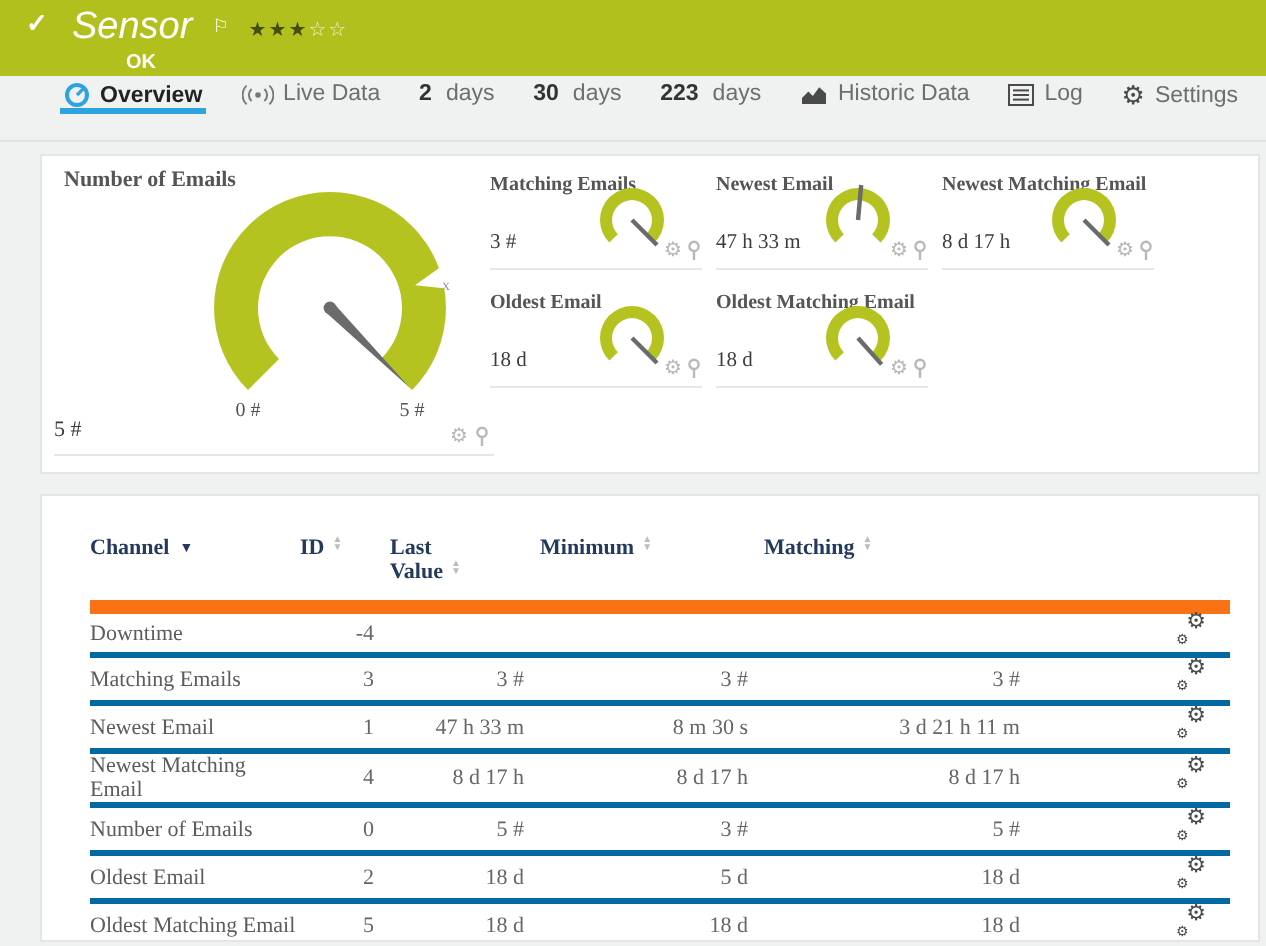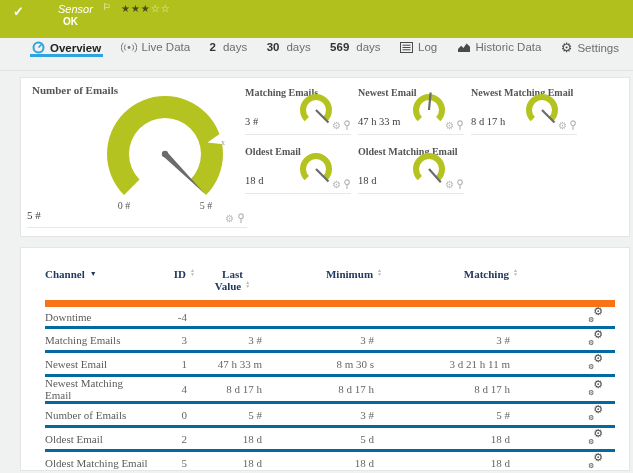--- a/index.html
+++ b/index.html
@@ -16,21 +16,21 @@
     background: #b2c01d;
     color: #fff;
     position: relative;
   }
   .hdr-check {
     position: absolute; left: 13px; top: 4px;
     font-size: 13px; font-weight: bold; color: #fff;
   }
   .hdr-inner { padding: 3px 0 0 36px; }
   .hdr-line1 { display: flex; align-items: baseline; }
-  .hdr-kind { font-style: italic; font-size: 11px; margin-right: 7px; margin-left: 22px; }
+  .hdr-kind { font-style: italic; font-size: 19px; margin-right: 7px; }
   .hdr-title { font-size: 14px; font-weight: bold; letter-spacing: .2px; }
   .hdr-flag { font-size: 9px; vertical-align: top; margin-left: 3px; position: relative; top: -3px; }
   .hdr-stars { margin-left: 10px; font-size: 10px; letter-spacing: 1px; position: relative; top: -1px; }
   .stars-filled { color: #454d12; }
   .stars-empty { color: #eef3cd; }
   .hdr-status { padding-left: 27px; font-size: 10px; font-weight: bold; margin-top: 1px; }
 
   
   .tabbar {
     height: 33px;
@@ -86,25 +86,25 @@
   .mini-icons { position: absolute; right: 0; bottom: 3px; display: flex; align-items: center; gap: 2px; }
 
   
   #table-panel { padding: 20px 14px 0 24px; }
   table.channels { width: 100%; border-collapse: collapse; font-size: 11px; table-layout: fixed; }
   col.c-channel { width: 105px; } col.c-id { width: 45px; } col.c-last { width: 75px; }
   col.c-min { width: 112px; } col.c-max { width: 136px; } col.c-spacer { width: auto; } col.c-gear { width: 50px; }
   th { color: #23395d; font-size: 11px; font-weight: bold; vertical-align: top; padding-bottom: 8px; border-bottom: 7px solid #f97316; }
   th.left { text-align: left; } th.right { text-align: right; }
   .th-flex { display: flex; align-items: flex-start; }
-  .th-flex.end { justify-content: flex-end; }
+  .th-flex.end { justify-content: flex-start; }
   .sort-icon { display: inline-flex; flex-direction: column; margin-left: 4px; margin-top: 1px; }
   .sort-icon span { font-size: 5px; line-height: 4px; color: #bcbcbc; }
   .caret { font-size: 7px; color: #23395d; margin-left: 5px; margin-top: 2px; }
-  .lastval-hdr { text-align: center; }
+  .lastval-hdr { text-align: left; }
   .lastval-hdr .line2 { display: inline-flex; }
   td { height: 24px; color: #666; border-bottom: 3px solid #0369a1; padding: 0; }
   td.right { text-align: right; padding-right: 8px; }
   td.ch { color: #5c5c5c; }
   td.gear-cell { text-align: right; padding-right: 12px; }
   .gears { position: relative; display: inline-block; width: 15px; height: 13px; cursor: pointer; }
   .gears .g1 { position: absolute; right: 0; top: -3px; font-size: 11px; color: #4a4a4a; line-height: 1; }
   .gears .g2 { position: absolute; left: 0; bottom: -2px; font-size: 7px; color: #4a4a4a; line-height: 1; }
 </style>
 </head>
@@ -142,37 +142,37 @@
   </div>
   <div class="tab">
     <span class="num">2</span>
     <span>days</span>
   </div>
   <div class="tab">
     <span class="num">30</span>
     <span>days</span>
   </div>
   <div class="tab">
-    <span class="num">569</span>
+    <span class="num">223</span>
     <span>days</span>
+  </div>
+  <div class="tab">
+    <svg width="14" height="11" viewBox="0 0 14 11">
+      <path d="M1,10 L1,7 4.2,3.8 6.4,6 9.6,1.6 13,4.8 13,10 Z" fill="#4a4a4a"></path>
+    </svg>
+    <span>Historic Data</span>
   </div>
   <div class="tab">
     <svg width="13" height="11" viewBox="0 0 13 11">
       <rect x="0.5" y="0.5" width="12" height="10" fill="none" stroke="#4a4a4a" stroke-width="1"></rect>
       <line x1="2.5" y1="3.2" x2="10.5" y2="3.2" stroke="#4a4a4a" stroke-width="1"></line>
       <line x1="2.5" y1="5.5" x2="10.5" y2="5.5" stroke="#4a4a4a" stroke-width="1"></line>
       <line x1="2.5" y1="7.8" x2="10.5" y2="7.8" stroke="#4a4a4a" stroke-width="1"></line>
     </svg>
     <span>Log</span>
-  </div>
-  <div class="tab">
-    <svg width="14" height="11" viewBox="0 0 14 11">
-      <path d="M1,10 L1,7 4.2,3.8 6.4,6 9.6,1.6 13,4.8 13,10 Z" fill="#4a4a4a"></path>
-    </svg>
-    <span>Historic Data</span>
   </div>
   <div class="tab">
     <span class="gear-glyph">⚙</span>
     <span>Settings</span>
   </div>
 </div>
 
 <div class="panel" id="overview-panel">
 
   <div class="main-gauge-block">

